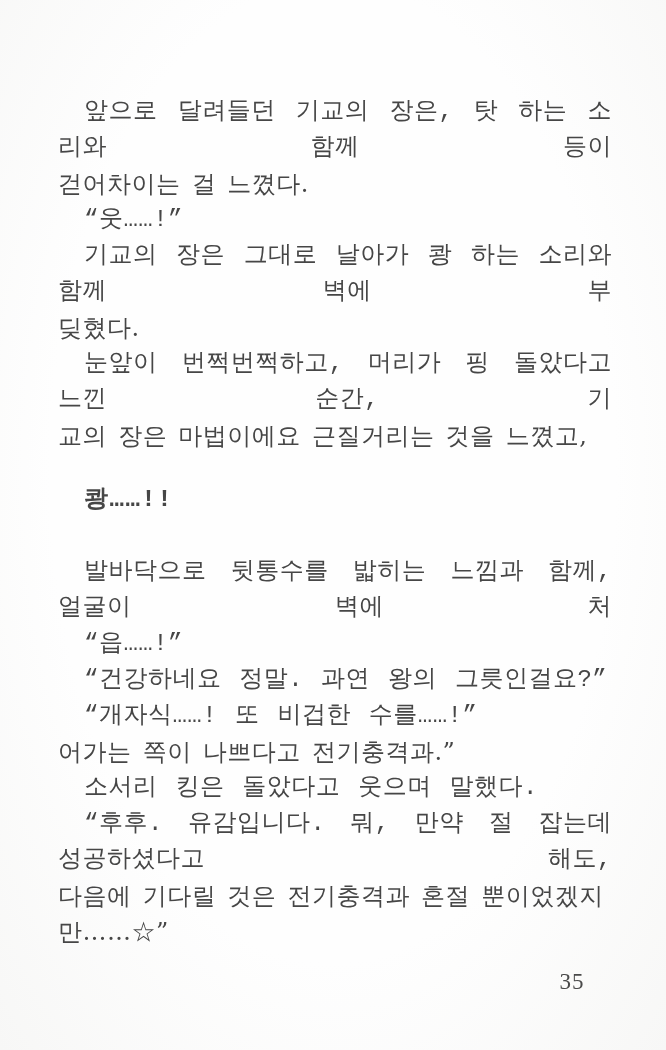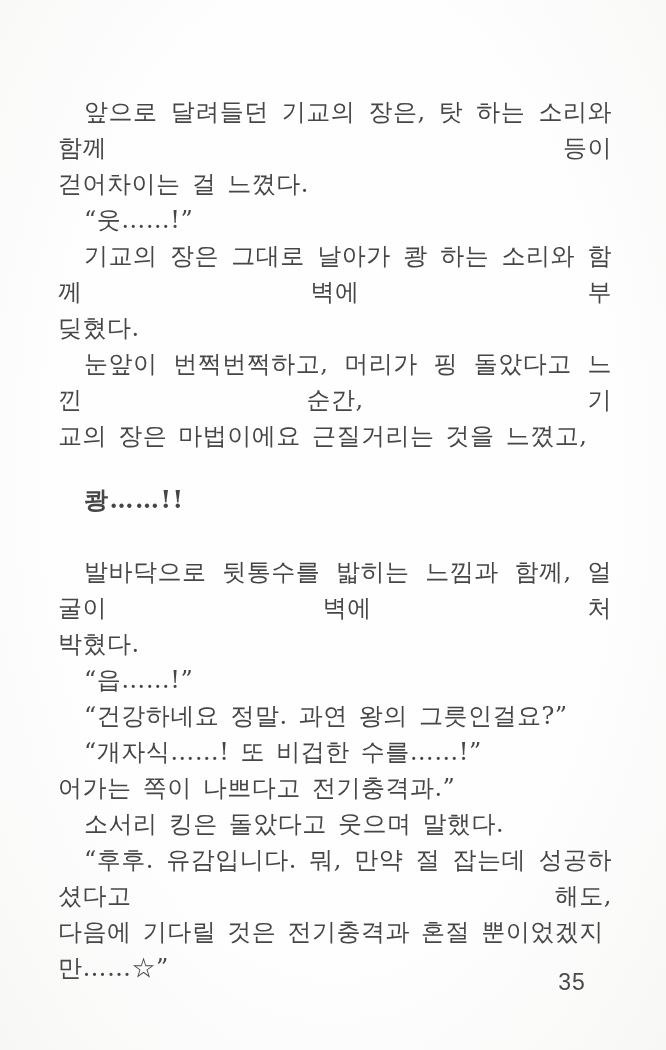--- a/index.html
+++ b/index.html
@@ -24,61 +24,60 @@
     width: 554px;
     font-size: 24px;
     line-height: 36px;
     word-spacing: 3px;
     letter-spacing: 0.5px;
   }
   .ln {
     margin: 0;
     white-space: normal;
   }
-  .indent { text-indent: 26px; }
+  .indent { text-indent: 26px; font-family: Liberation Mono, monospace; }
   .just {
     text-align: justify;
     text-align-last: justify;
   }
   .bold {
     font-weight: bold;
     letter-spacing: 1.5px;
   }
   .sp1 { height: 28px; }
   .sp2 { height: 36px; }
   .page-number {
     position: absolute;
     left: 547px;
     top: 966px;
     width: 50px;
     text-align: center;
     font-size: 23px;
     line-height: 32px;
     color: #4a4a4a;
     letter-spacing: 1px;
-    font-family: Liberation Sans, sans-serif;
+    font-family: Liberation Serif, serif;
   }
 </style>
 </head>
 <body>
 
 <div class="page">
   <div class="text-block">
     <p class="ln indent just">앞으로 달려들던 기교의 장은, 탓 하는 소리와 함께 등이</p>
     <p class="ln">걷어차이는 걸 느꼈다.</p>
     <p class="ln indent">“웃……!”</p>
     <p class="ln indent just">기교의 장은 그대로 날아가 쾅 하는 소리와 함께 벽에 부</p>
     <p class="ln">딪혔다.</p>
     <p class="ln indent just">눈앞이 번쩍번쩍하고, 머리가 핑 돌았다고 느낀 순간, 기</p>
     <p class="ln">교의 장은 마법이에요 근질거리는 것을 느꼈고,</p>
     <div class="sp1"></div>
     <p class="ln indent bold">쾅……!!</p>
     <div class="sp2"></div>
     <p class="ln indent just">발바닥으로 뒷통수를 밟히는 느낌과 함께, 얼굴이 벽에 처</p>
-    <p class="ln">박혔다.</p>
     <p class="ln indent">“읍……!”</p>
     <p class="ln indent">“건강하네요 정말. 과연 왕의 그릇인걸요?”</p>
     <p class="ln indent">“개자식……! 또 비겁한 수를……!”</p>
     <p class="ln">어가는 쪽이 나쁘다고 전기충격과.”</p>
     <p class="ln indent">소서리 킹은 돌았다고 웃으며 말했다.</p>
     <p class="ln indent just">“후후. 유감입니다. 뭐, 만약 절 잡는데 성공하셨다고 해도,</p>
     <p class="ln">다음에 기다릴 것은 전기충격과 혼절 뿐이었겠지만……☆”</p>
 
   </div>
   <div class="page-number">35</div>

